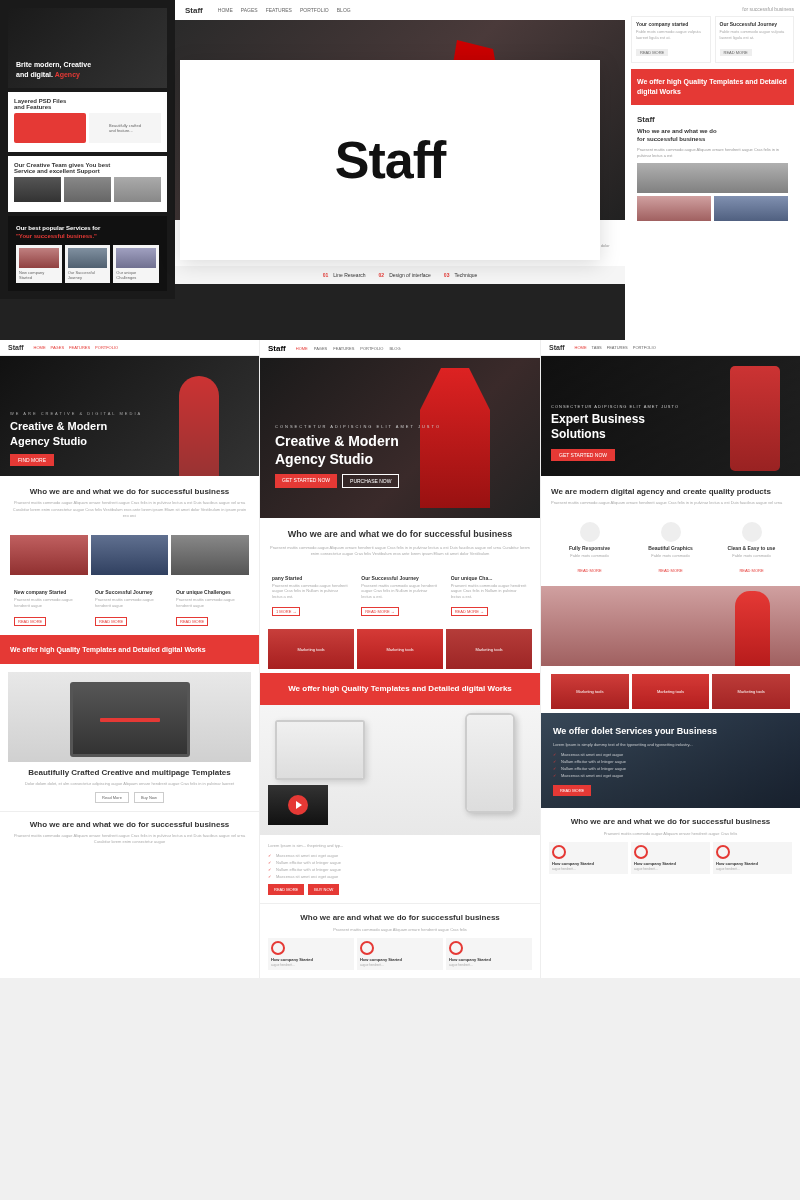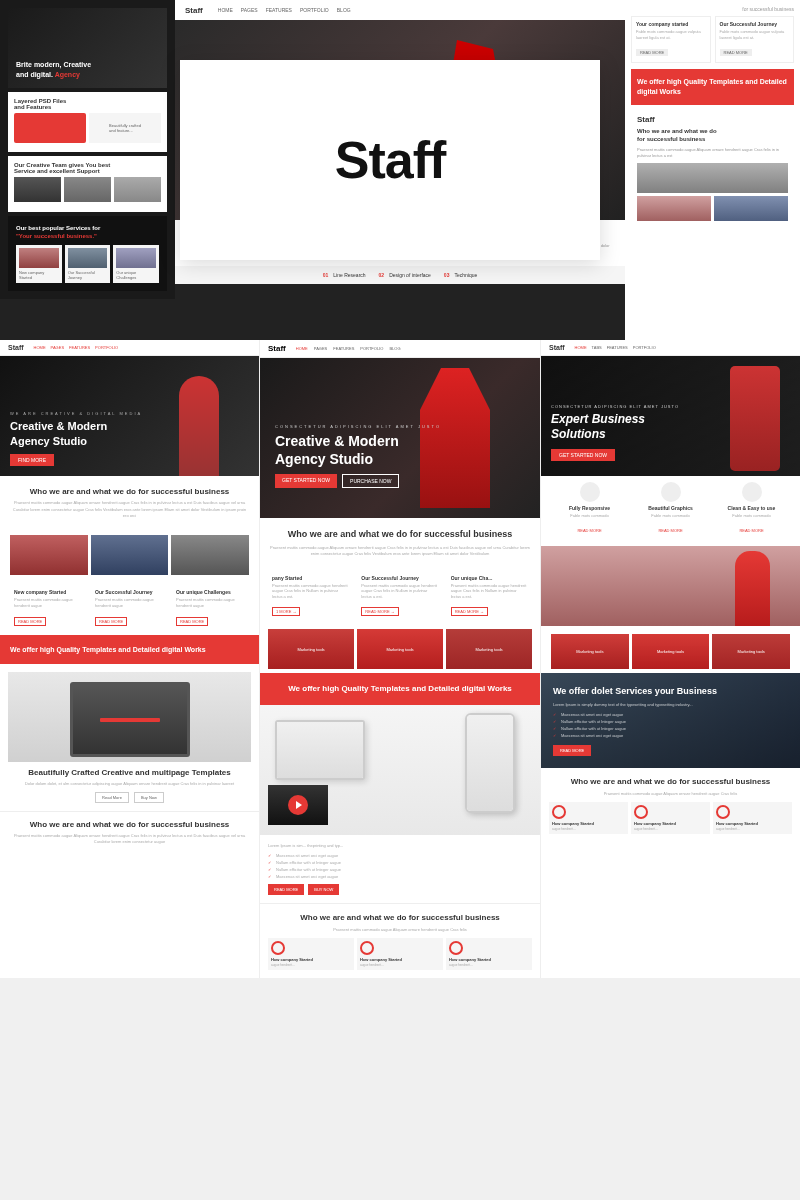--- a/index.html
+++ b/index.html
@@ -982,23 +982,27 @@
           <span style="color:#e53935;">HOME</span>
           <span>TABS</span>
           <span>FEATURES</span>
           <span>PORTFOLIO</span>
         </div>
       </div>
       <div style="height:120px;background:linear-gradient(rgba(0,0,0,0.4),rgba(0,0,0,0.5)),linear-gradient(135deg,#1a1a1a,#3a3a3a);position:relative;overflow:hidden;">
         <div style="position:absolute;right:20px;top:10px;width:50px;height:105px;background:linear-gradient(#cc3333,#992222);border-radius:5px;"></div>
         <div style="position:absolute;bottom:15px;left:10px;color:white;z-index:2;">
           <div style="font-size:4px;color:#ccc;text-transform:uppercase;letter-spacing:1px;margin-bottom:3px;">CONSECTETUR ADIPISCING ELIT AMET JUSTO</div>
-          <h3 style="font-size:12px;font-weight:900;line-height:1.3;max-width:120px;font-style:italic;">Expert Business Solutions</h3>
+          <h3 style="font-size:12px;font-weight:900;line-height:1.3;max-width:120px;">Expert Business Solutions</h3>
           <div style="background:#e53935;color:white;font-size:5px;padding:3px 8px;margin-top:6px;display:inline-block;">GET STARTED NOW</div>
         </div>
+      </div>
+      <div class="mid-right-section">
+        <div style="font-size:8px;font-weight:bold;color:#333;line-height:1.4;margin-bottom:3px;">We are modern digital agency and create quality products</div>
+        <div style="font-size:4px;color:#aaa;line-height:1.5;">Praesent mattis commodo augue Aliquam ornare hendrerit augue Cras felis in in pulvinar lectus a est Duis faucibus augue vel urna</div>
       </div>
       <div class="mid-right-features">
         <div class="mid-right-feature">
           <div class="mid-right-feature-icon"></div>
           <div class="mid-right-feature-title">Fully Responsive</div>
           <div class="mid-right-feature-text">Fable mots commodo</div>
           <div class="mid-right-feature-btn">READ MORE</div>
         </div>
         <div class="mid-right-feature">
           <div class="mid-right-feature-icon"></div>

